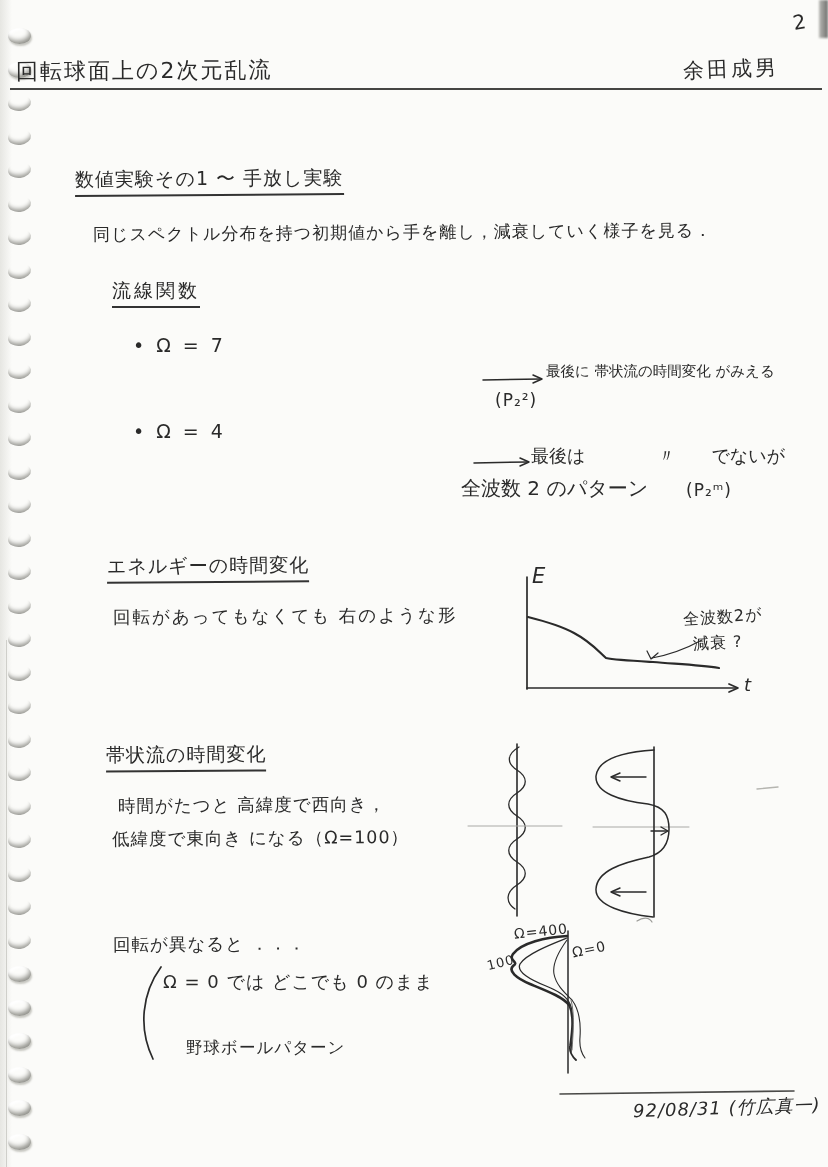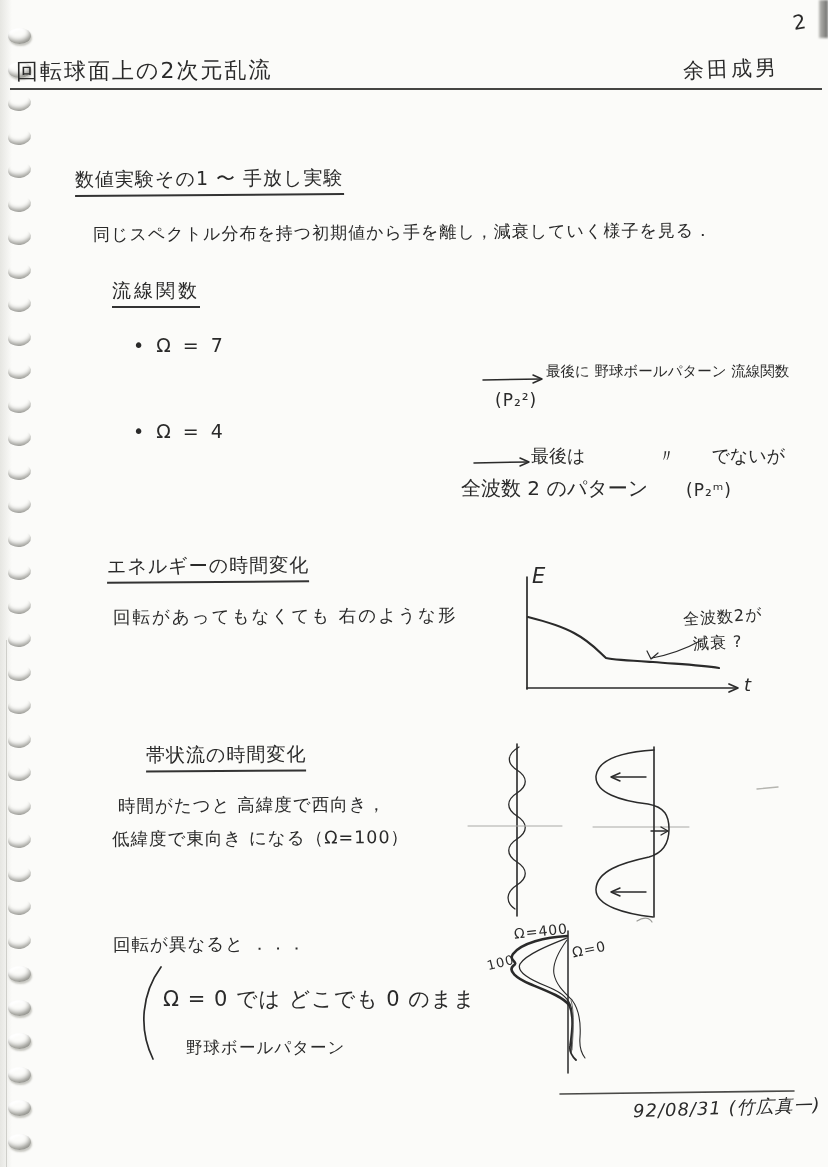--- a/index.html
+++ b/index.html
@@ -84,41 +84,41 @@
   <div class="hw" style="left:683px; top:56px; font-size:21px; letter-spacing:3px; transform:rotate(-2deg);">余田成男</div>
   <div class="title-underline"></div>
 
   <div class="hw underlined tilt-s" style="left:75px; top:167px; font-size:19px;">数値実験その1 〜 手放し実験</div>
   <div class="hw tilt-s" style="left:93px; top:222px; font-size:17px;">同じスペクトル分布を持つ初期値から手を離し，減衰していく様子を見る．</div>
 
   <div class="hw underlined" style="left:112px; top:279px; font-size:19px; letter-spacing:3px;">流線関数</div>
   <div class="hw" style="left:133px; top:334px; font-size:19px; letter-spacing:3px;">• Ω = 7</div>
   <div class="hw" style="left:133px; top:420px; font-size:19px; letter-spacing:3px;">• Ω = 4</div>
 
-  <div class="hw" style="left:546px; top:362px; font-size:14.5px; letter-spacing:0;">最後に 野球ボールパターン 流線関数</div>
+  <div class="hw" style="left:546px; top:362px; font-size:14.5px; letter-spacing:0;">最後に 帯状流の時間変化 がみえる</div>
   <div class="hw" style="left:495px; top:390px; font-size:17px;text-align:center;">(P₂²)</div>
 
   <div class="hw" style="left:531px; top:445px; font-size:18px; letter-spacing:0;">最後は　　　　〃　　でないが</div>
   <div class="hw" style="left:461px; top:476px; font-size:20px; letter-spacing:0;">全波数 2 のパターン</div>
   <div class="hw" style="left:686px; top:480px; font-size:17px;">(P₂ᵐ)</div>
 
   <div class="hw underlined tilt-s" style="left:107px; top:554px; font-size:19px;">エネルギーの時間変化</div>
   <div class="hw tilt-s" style="left:113px; top:606px; font-size:17.5px; letter-spacing:2px;">回転があってもなくても 右のような形</div>
 
   <div class="hw" style="left:532px; top:563px; font-size:21px; font-style:italic;">E</div>
   <div class="hw" style="left:744px; top:674px; font-size:18px; font-style:italic;">t</div>
   <div class="hw" style="left:683px; top:607px; font-size:16px; transform:rotate(-4deg);">全波数2が</div>
   <div class="hw" style="left:693px; top:633px; font-size:16px; transform:rotate(-3deg);">減衰 ?</div>
 
-  <div class="hw underlined tilt-s" style="left:106px; top:743px; font-size:19px;margin-left:40px;">帯状流の時間変化</div>
+  <div class="hw underlined tilt-s" style="left:106px; top:743px; font-size:19px;">帯状流の時間変化</div>
   <div class="hw tilt-s" style="left:118px; top:795px; font-size:17.5px;">時間がたつと 高緯度で西向き，</div>
   <div class="hw tilt-s" style="left:112px; top:828px; font-size:17.5px;">低緯度で東向き になる（Ω=100）</div>
 
   <div class="hw tilt-s" style="left:113px; top:934px; font-size:17.5px;">回転が異なると ．．．</div>
-  <div class="hw" style="left:163px; top:971px; font-size:21px;margin-top:15px;">Ω = 0 では どこでも 0 のまま</div>
+  <div class="hw" style="left:163px; top:971px; font-size:18px;">Ω = 0 では どこでも 0 のまま</div>
   <div class="hw" style="left:186px; top:1038px; font-size:16.5px;">野球ボールパターン</div>
 
   <div class="hw" style="left:514px; top:923px; font-size:14px; transform:rotate(-6deg);">Ω=400</div>
   <div class="hw" style="left:572px; top:941px; font-size:14px; transform:rotate(-12deg);">Ω=0</div>
   <div class="hw" style="left:487px; top:955px; font-size:13px; transform:rotate(-14deg);">100</div>
 
   <div class="hw" style="left:633px; top:1097px; font-size:18px; font-style:italic; transform:rotate(-2deg);">92/08/31 (竹広真一)</div>
 
   <svg class="sketch" width="828" height="1167" viewBox="0 0 828 1167" fill="none" stroke="#2a2a2a" stroke-linecap="round" stroke-linejoin="round">
 

